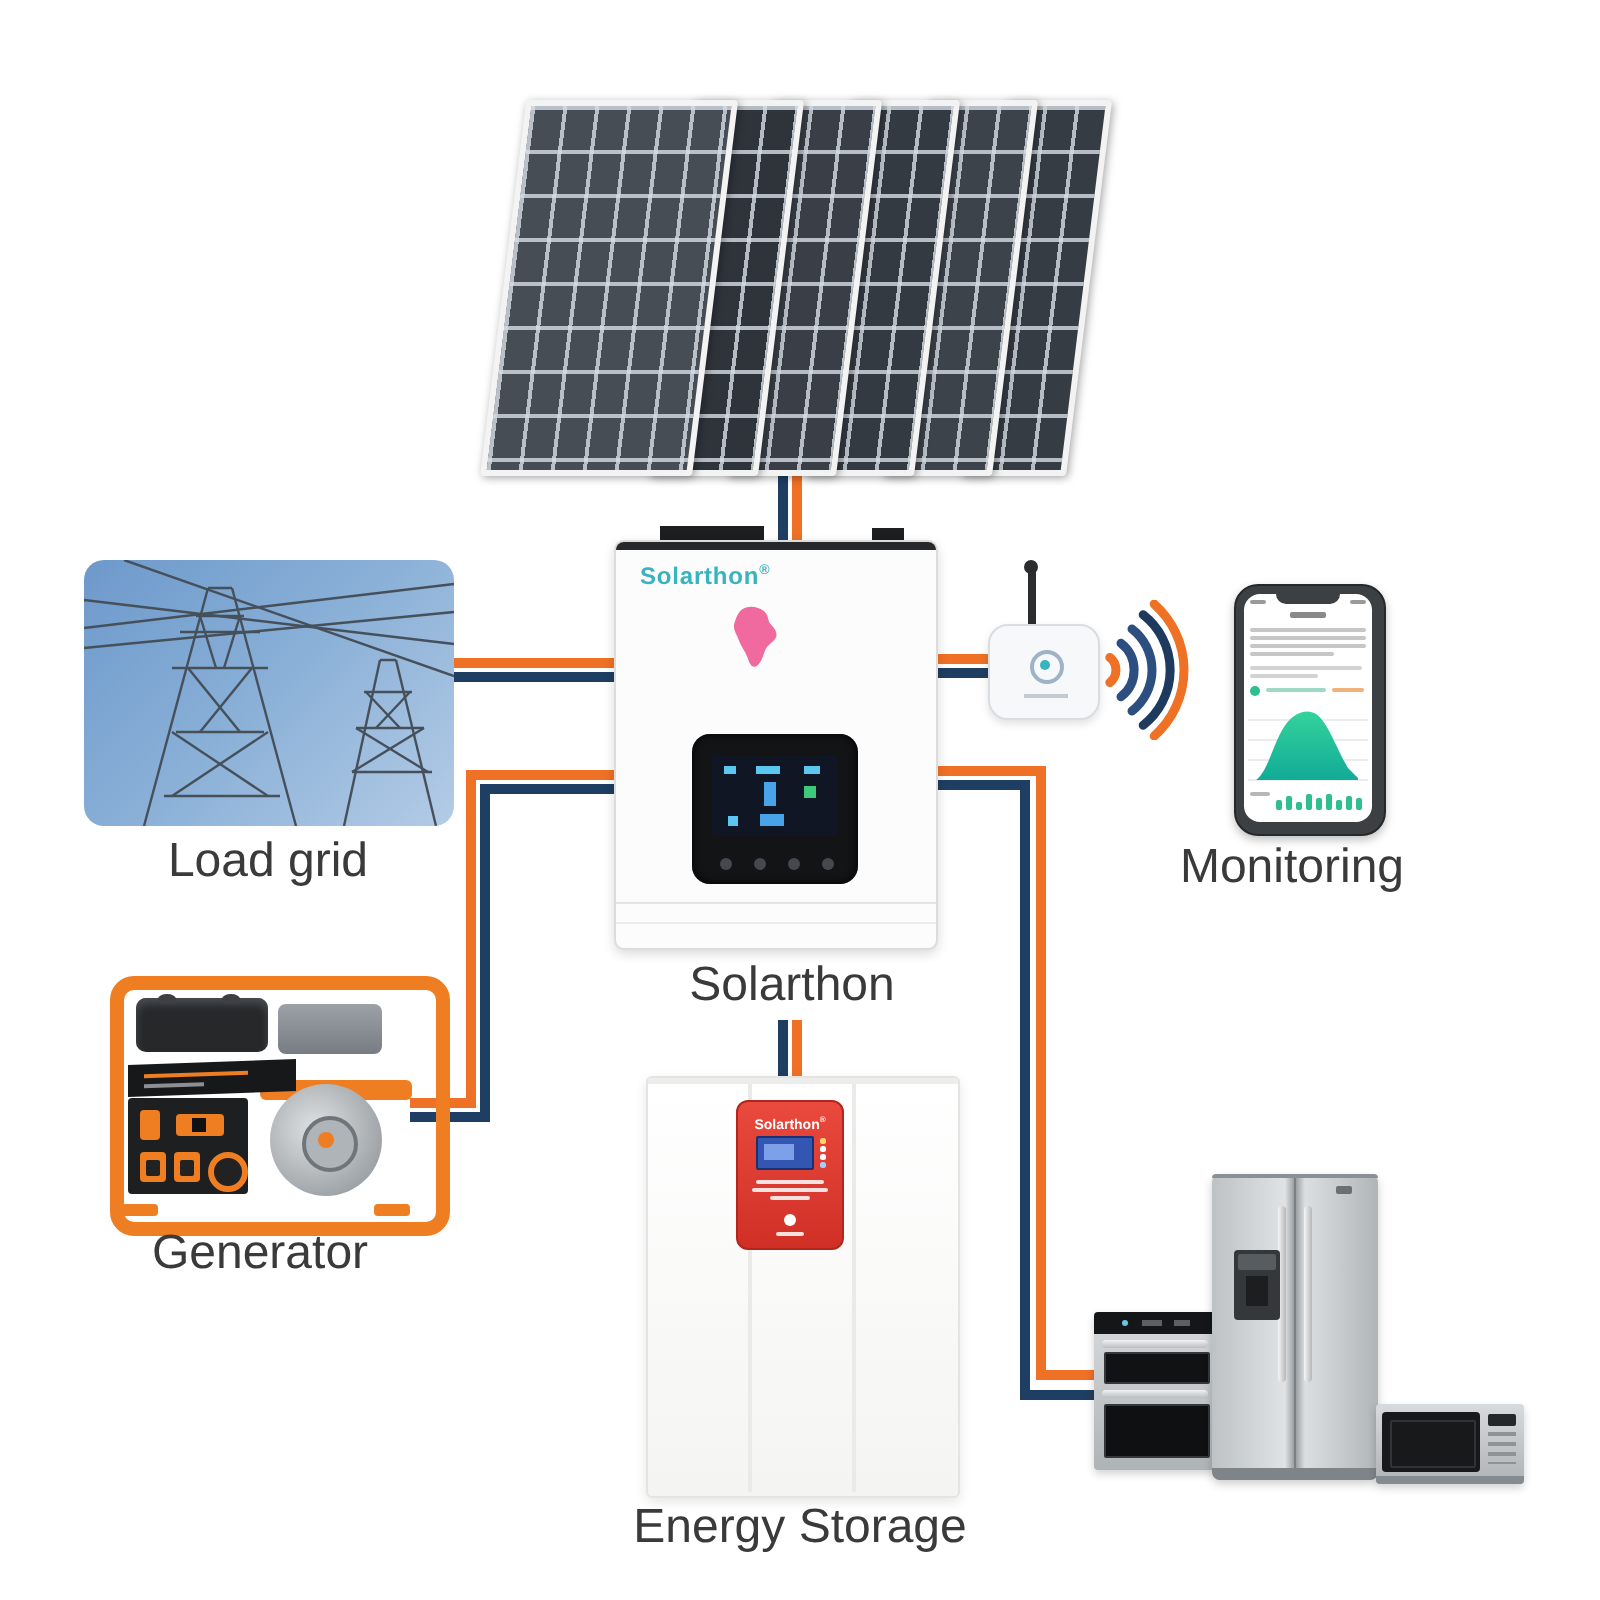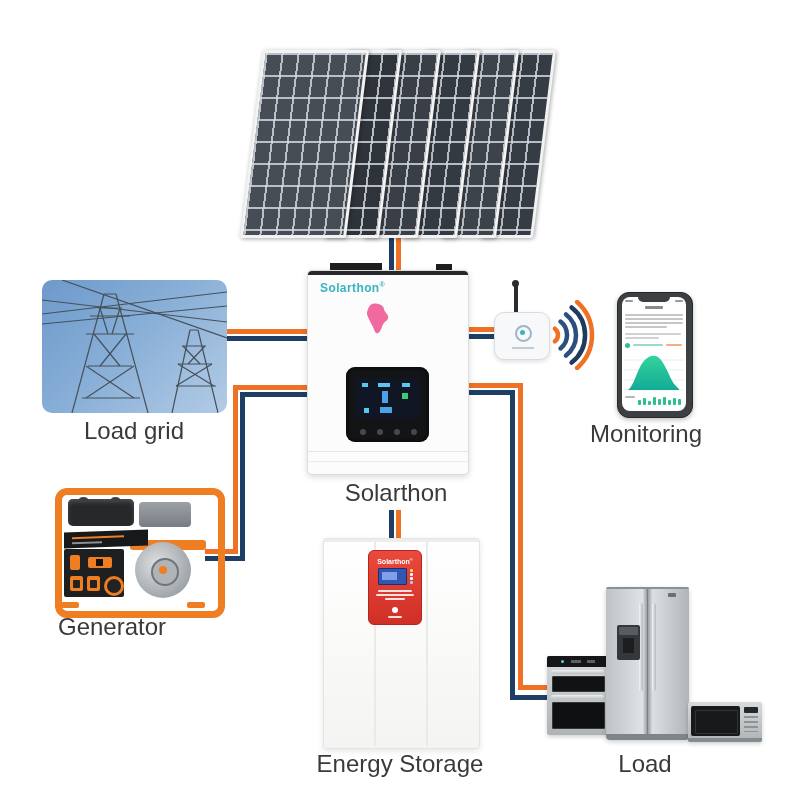--- a/index.html
+++ b/index.html
@@ -44,25 +44,24 @@
   .metal{background:linear-gradient(180deg,#d8dbdd,#aeb3b6);}
   
   .dot{border-radius:50%;position:absolute;}
 </style>
 </head>
 <body>
 
 <div id="canvas">
 
   <div class="node-label" style="left:34px;top:417px;">Load grid</div>
-  <div class="node-label" style="left:12px;top:613px;">Generator</div>
+  <div class="node-label" style="left:30px;top:613px;">Generator</div>
   <div class="node-label" style="left:296px;top:479px;">Solarthon</div>
   <div class="node-label" style="left:546px;top:420px;">Monitoring</div>
   <div class="node-label" style="left:300px;top:750px;">Energy Storage</div>
-  <div class="node-label" style="left:545px;top:750px;">Load</div>
 
   <div class="stripe wn" style="left:389px;top:236px;width:5px;height:36px;"></div>
   <div class="stripe wo" style="left:396px;top:236px;width:5px;height:36px;"></div>
 
   <div class="stripe wo" style="left:227px;top:329px;width:81px;height:5px;"></div>
   <div class="stripe wn" style="left:227px;top:336px;width:81px;height:5px;"></div>
 
   <div class="stripe wo" style="left:233px;top:385px;width:75px;height:5px;"></div>
   <div class="stripe wn" style="left:240px;top:392px;width:68px;height:5px;"></div>
   <div class="stripe wo" style="left:233px;top:385px;width:5px;height:169px;"></div>

